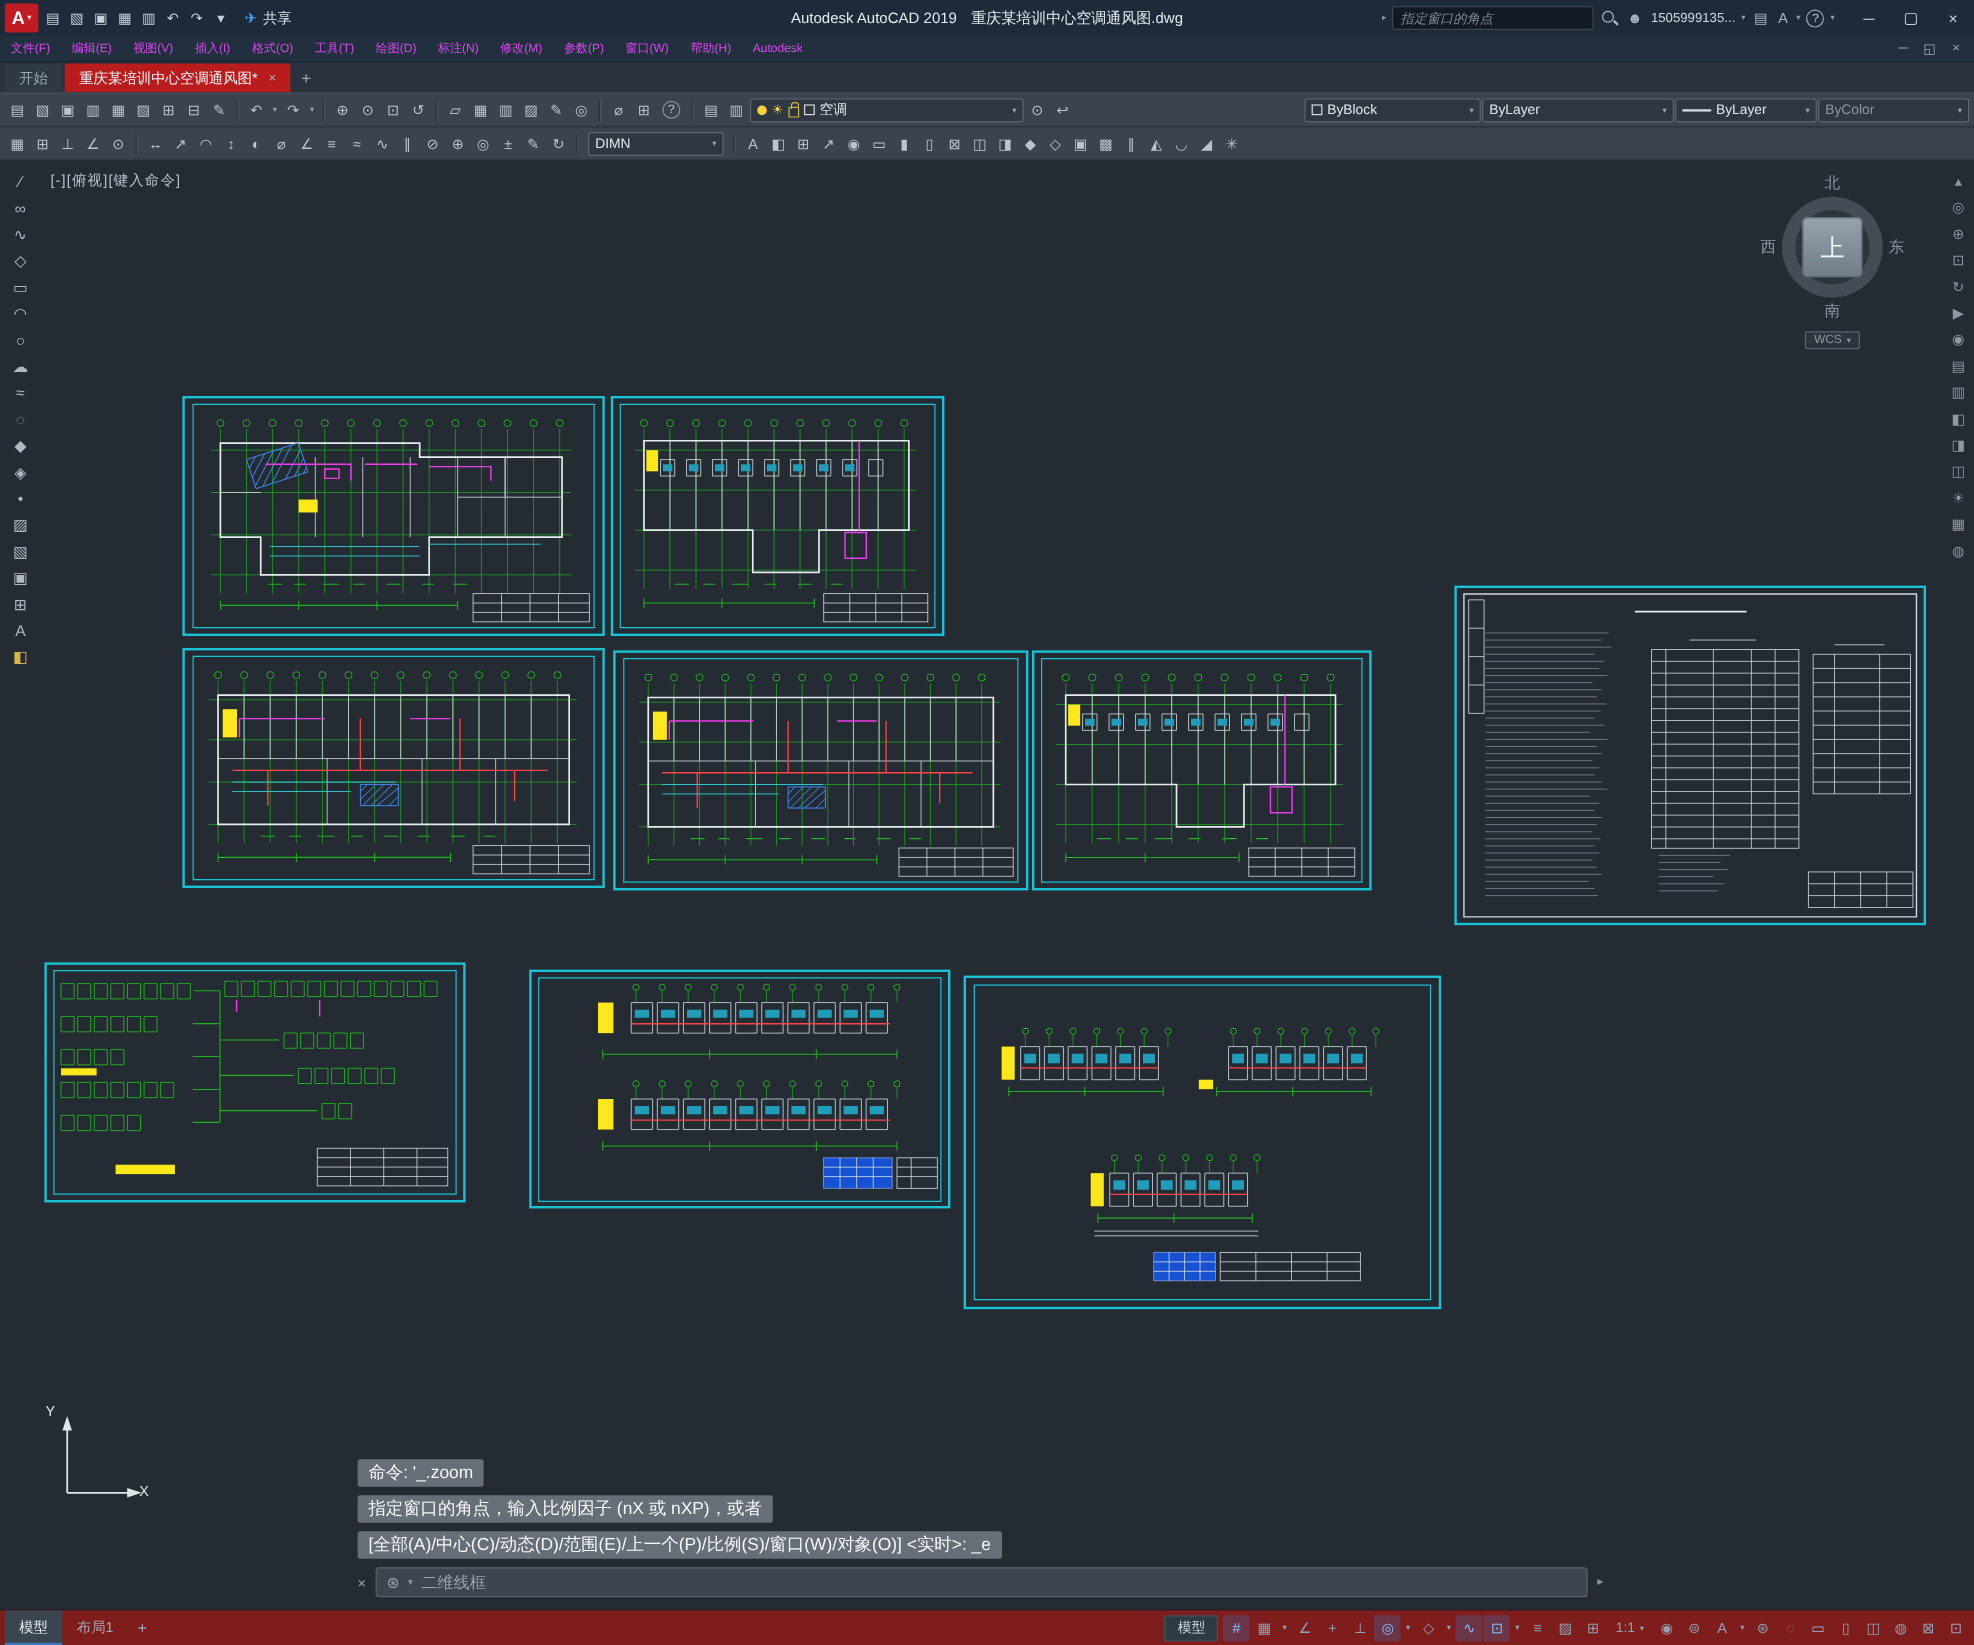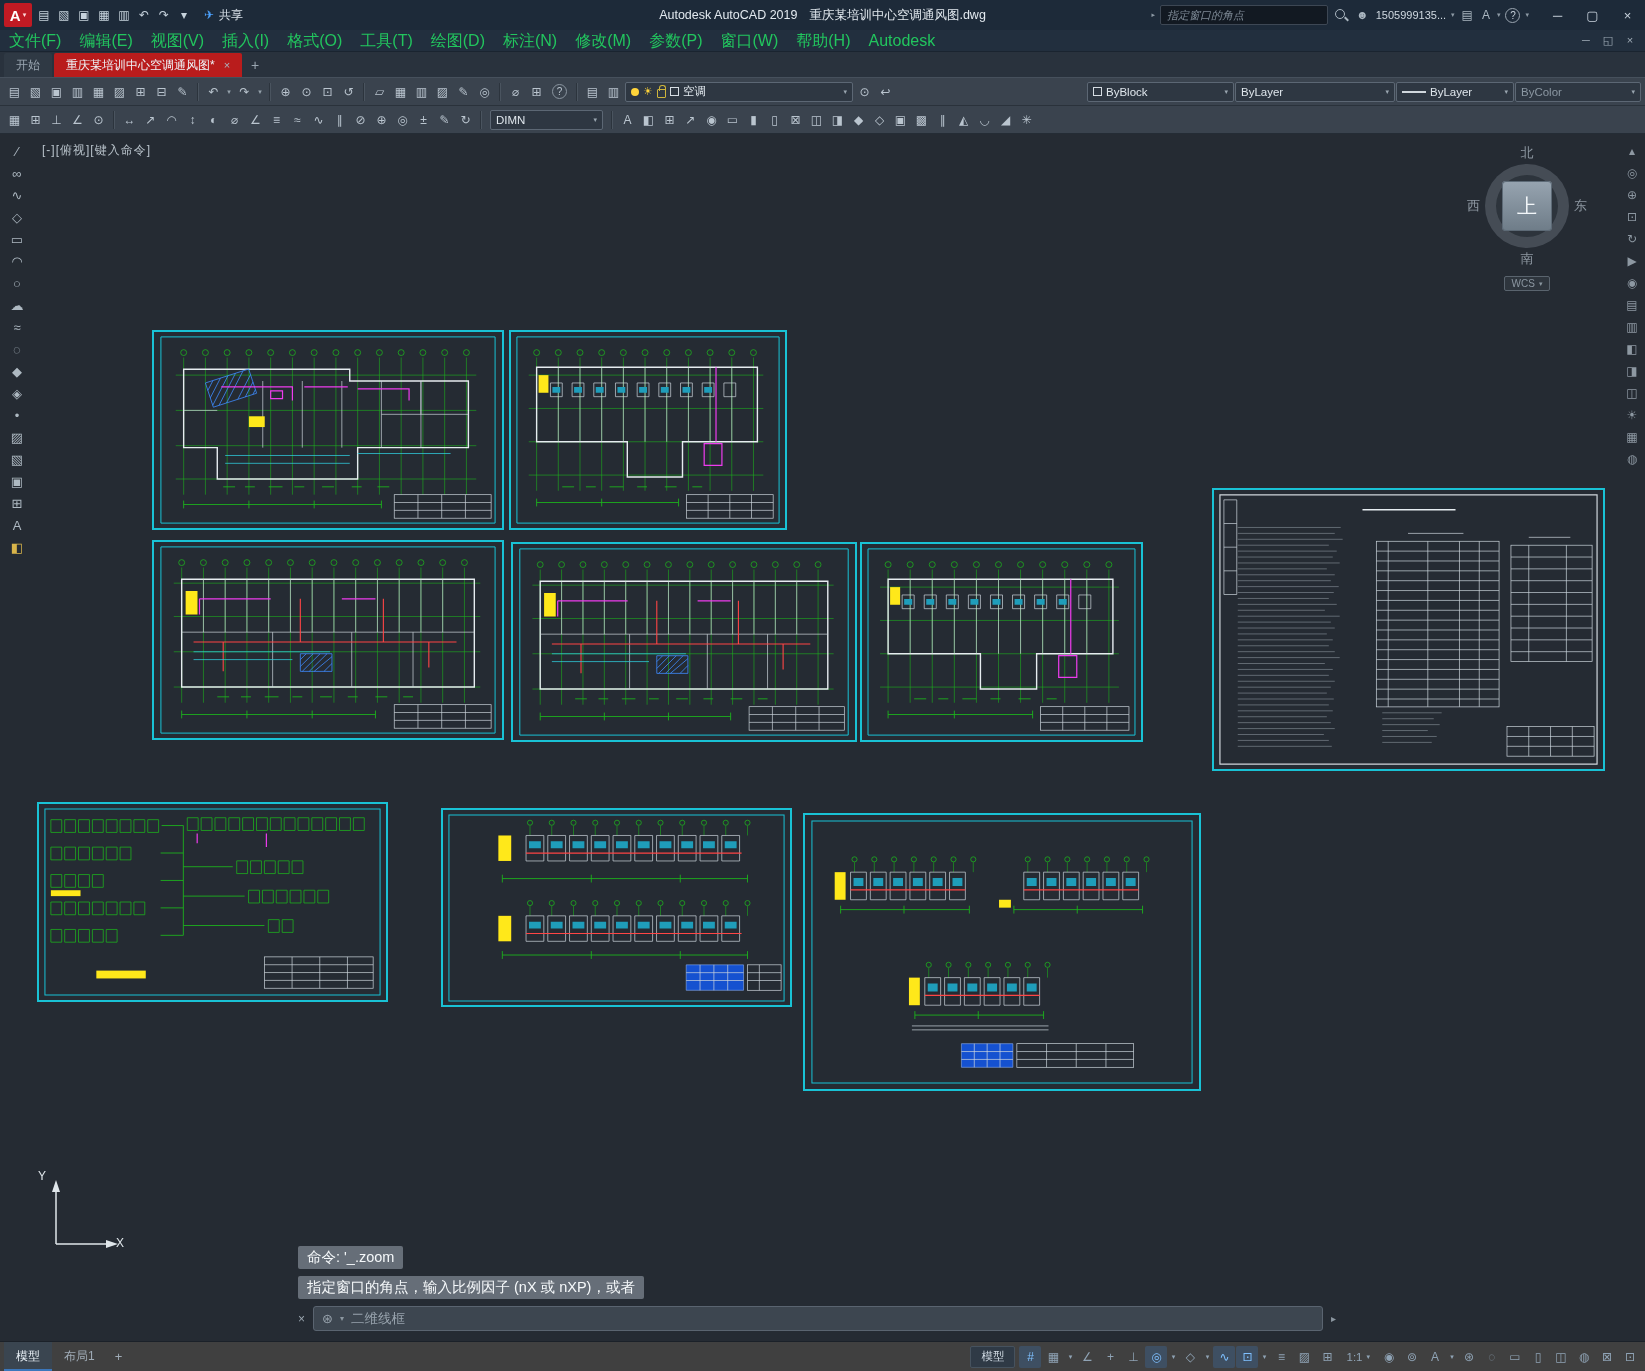--- a/index.html
+++ b/index.html
@@ -28,21 +28,21 @@
 .magnifier::after{content:'';position:absolute;left:11px;top:11px;width:5px;height:2px;background:#aab6c0;transform:rotate(45deg)}
 .tbr-ic{color:#aab6c0;font-size:12px;padding:0 2px}
 .account{color:#cfd8e0;font-size:11px}
 .dda{font-size:7px;color:#8e9aa5}
 .helpc2{width:15px;height:15px;border:1px solid #9aa5b0;border-radius:50%;display:inline-flex;align-items:center;justify-content:center;font-size:10px;color:#c6d0da}
 .wincaption{display:flex;margin-left:6px}
 .winbtn{width:35px;height:30px;display:flex;align-items:center;justify-content:center;color:#c9d3dd;font-size:13px}
 
 
 .menubar{height:22px;background:#222f3e;display:flex;align-items:center;flex-shrink:0;border-bottom:1px solid #1a2430}
-.menubar .mitem{padding:0 9px;font-size:16px;color:#22c55e;line-height:22px}
+.menubar .mitem{padding:0 9px;font-size:10px;color:#d946ef;line-height:22px}
 .menu-spacer{flex:1}
 .mwin{display:flex;margin-right:4px}
 .mwin span{width:22px;text-align:center;color:#9fabb6;font-size:11px}
 
 
 .tabbar{height:25px;background:#29323d;display:flex;align-items:flex-end;flex-shrink:0;padding-left:4px}
 .ftab{height:24px;display:flex;align-items:center;padding:0 12px;font-size:12px;color:#9aa6b1;background:#2f3944;margin-right:2px;border-radius:2px 2px 0 0}
 .ftab.active{background:#b91c1c;color:#eef3f7}
 .ftab .x{margin-left:9px;font-size:11px;color:#aab6c0}
 .addtab{width:22px;height:24px;display:flex;align-items:center;justify-content:center;color:#9aa6b1;font-size:14px}
@@ -129,21 +129,21 @@
 .cmd-line{background:rgba(112,120,130,.88);color:#f5f8fa;font-size:14.5px;padding:2px 9px;border-radius:2px;white-space:nowrap}
 .cmd-inputrow{display:flex;align-items:center;gap:8px}
 .cmd-x{color:#9aa5af;font-size:12px}
 .cmd-input{width:1010px;height:25px;background:#3d4650;border:1px solid #5a6470;border-radius:3px;display:flex;align-items:center;gap:7px;padding:0 8px;color:#9aa5af;font-size:13.5px}
 .cmd-gear{color:#9aa5af;font-size:13px}
 .cmd-dd{font-size:8px;color:#8b96a0}
 .cmd-ph{color:#98a3ad}
 .cmd-scroll{color:#8b96a0;font-size:10px}
 
 
-.statusbar{height:30px;background:#404040;border-top:1px solid #1b2129;display:flex;align-items:center;justify-content:space-between;flex-shrink:0;padding:0 4px}
+.statusbar{height:30px;background:#7f1d1d;border-top:1px solid #1b2129;display:flex;align-items:center;justify-content:space-between;flex-shrink:0;padding:0 4px}
 .sb-left{display:flex;align-items:center;height:100%}
 .sheet-tab{padding:0 12px;height:100%;display:flex;align-items:center;font-size:12px;color:#9fabb6}
 .sheet-tab.active{background:#3a4550;color:#e6edf3;box-shadow:inset 0 -2px 0 #3b77bc}
 .sheet-tab.add{padding:0 8px;font-size:13px}
 .sb-right{display:flex;align-items:center;gap:1px}
 .sb-model{background:#2f3a46;border:1px solid #46525e;padding:0 10px;height:22px;display:flex;align-items:center;border-radius:2px;color:#cfd9e2;font-size:11.5px;margin-right:3px}
 .sb-icons{display:flex;align-items:center;gap:1px}
 .sbicon{width:22px;height:22px;line-height:22px;text-align:center;color:#8fa3b5;font-size:12px;border-radius:2px}
 .sbicon.accent{color:#7fc0ff;background:rgba(59,119,188,.28)}
 .sbicon.dd{width:10px;font-size:7px}
@@ -735,20 +735,21 @@
         <polygon points="14,20 22,20 18,8" fill="#dfe6ea"></polygon>
         <polygon points="68,68 68,76 80,72" fill="#dfe6ea"></polygon>
       </svg>
       <span class="lbl ly">Y</span>
       <span class="lbl lx">X</span>
     </div>
 
     <div class="cmd">
       <div class="cmd-line">命令: '_.zoom</div>
       <div class="cmd-line">指定窗口的角点，输入比例因子 (nX 或 nXP)，或者</div>
+      <div class="cmd-line">[全部(A)/中心(C)/动态(D)/范围(E)/上一个(P)/比例(S)/窗口(W)/对象(O)] &lt;实时&gt;: _e</div>
       <div class="cmd-inputrow">
         <span class="cmd-x">×</span>
         <div class="cmd-input">
           <span class="cmd-gear">⊛</span>
           <span class="cmd-dd">▾</span>
           <span class="cmd-ph">二维线框</span>
         </div>
         <span class="cmd-scroll">▸</span>
       </div>
     </div>

